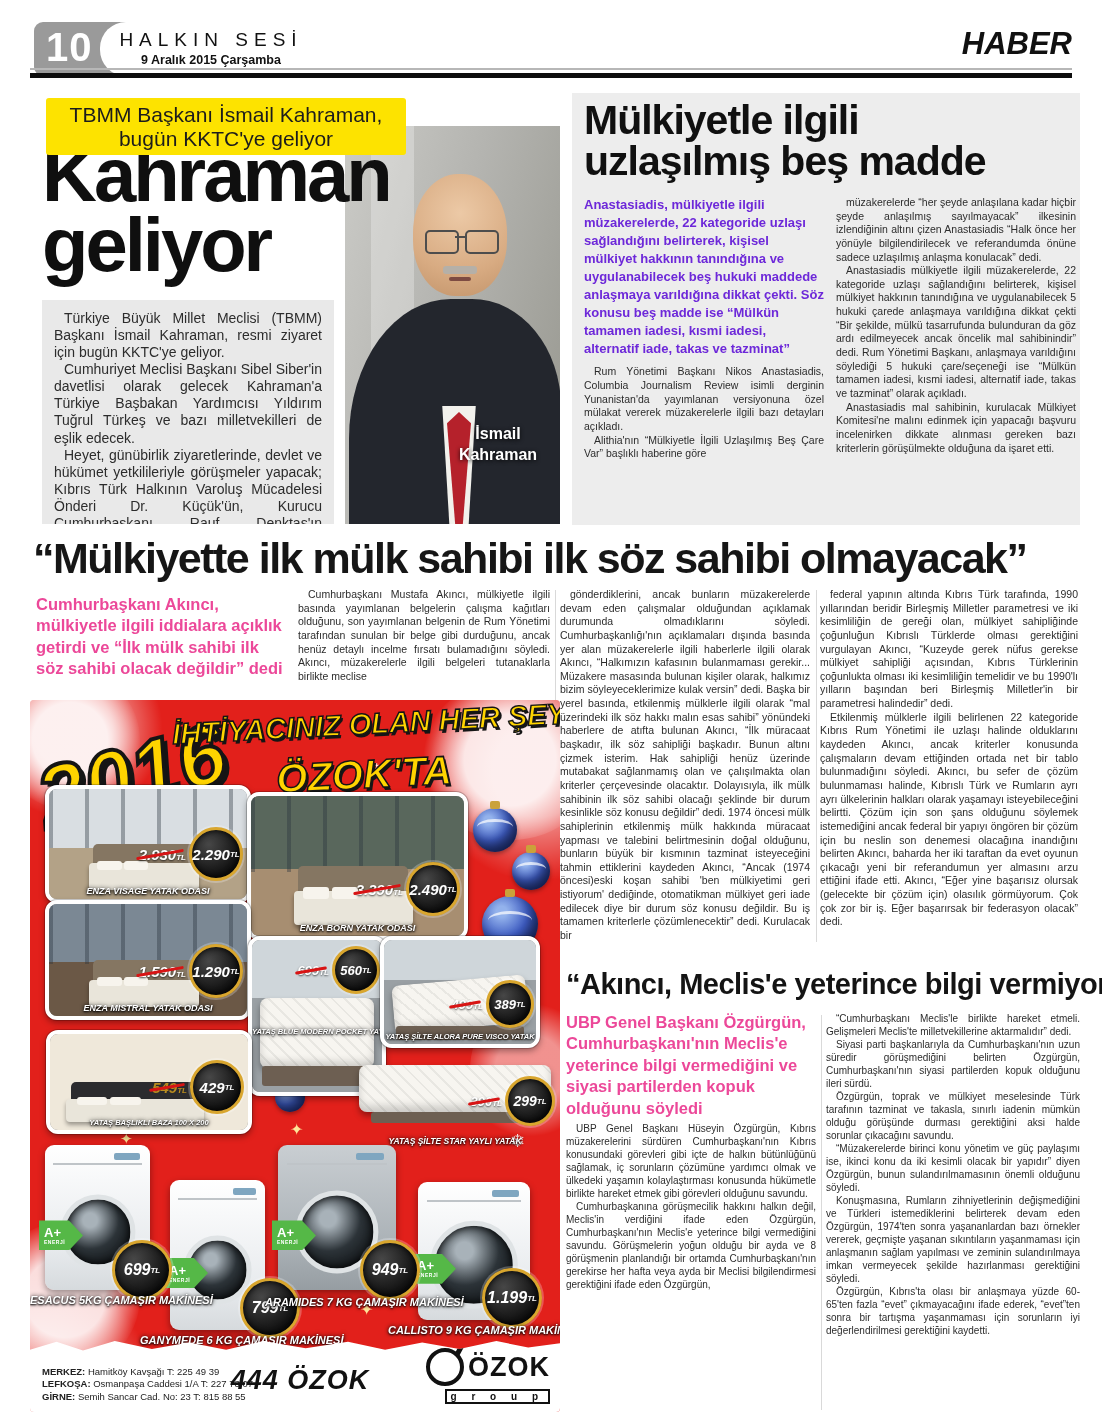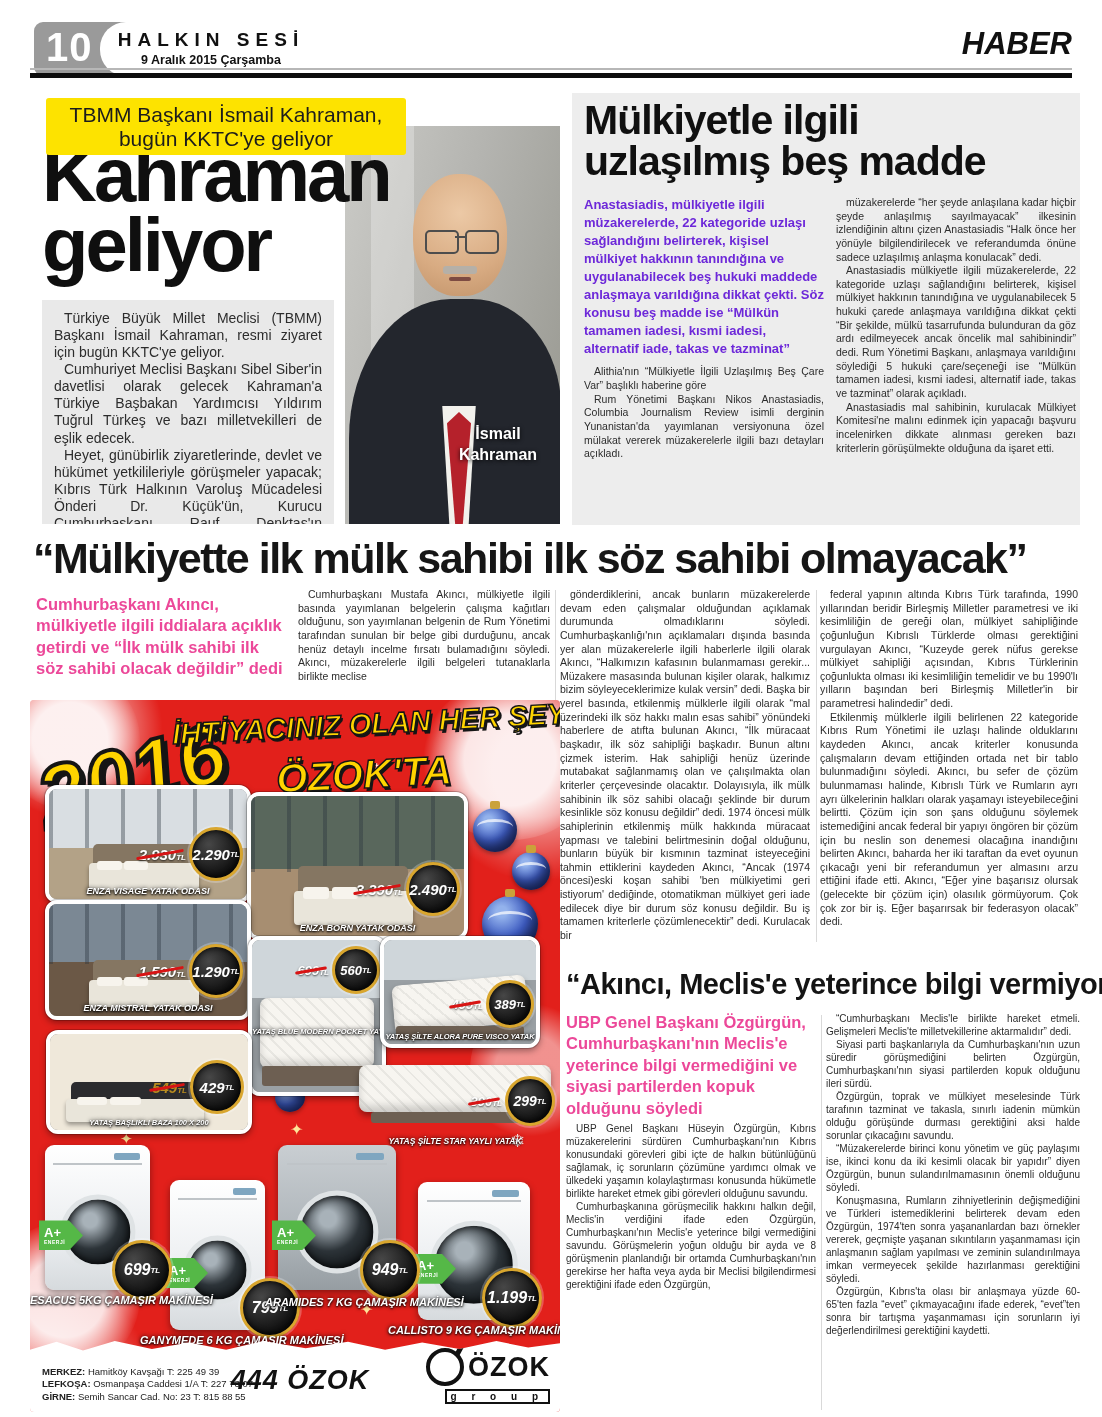--- a/index.html
+++ b/index.html
@@ -5,21 +5,21 @@
   html,body{margin:0;padding:0;background:#777;}
   .page{position:relative;width:1102px;height:1417px;background:#fff;margin:0 auto;
         font-family:"Liberation Sans",sans-serif;color:#222;overflow:hidden;}
 
   
   .hdr-capsule{position:absolute;left:34px;top:22px;width:288px;height:54px;background:#9a9a9a;
                border-radius:10px 30px 30px 10px;}
   .hdr-pagenum{position:absolute;left:12px;top:3px;color:#fff;font-size:40px;font-weight:900;letter-spacing:1px;}
   .hdr-inner{position:absolute;left:66px;top:0;width:222px;height:54px;background:#fff;
              border-radius:26px 18px 18px 26px;text-align:center;padding-top:7px;box-sizing:border-box;}
-  .hdr-masthead{font-size:19px;font-weight:700;letter-spacing:6px;color:#111;}
+  .hdr-masthead{font-size:19px;font-weight:400;letter-spacing:6px;color:#111;}
   .hdr-date{font-size:12.5px;font-weight:bold;color:#111;margin-top:2px;}
   .hdr-haber{position:absolute;right:30px;top:26px;font-size:31px;font-weight:900;font-style:italic;color:#101010;}
   .hdr-rule-thin{position:absolute;left:30px;right:30px;top:68px;height:2px;background:#b7b7b7;}
   .hdr-rule{position:absolute;left:30px;right:30px;top:73px;height:5px;background:#0d0d0d;}
 
   
   .kicker{position:absolute;left:46px;top:98px;width:352px;background:#fde300;padding:5px 4px;
           text-align:center;font-size:21px;line-height:1.12;color:#1c1c1c;border-radius:3px;z-index:4;}
   .hl-kahraman{position:absolute;left:42px;top:140px;z-index:3;font-size:76px;line-height:.92;
                font-weight:900;letter-spacing:-3px;color:#0f0f0f;}
@@ -224,22 +224,22 @@
 
   <section>
     <div class="panel-mulkiyet"></div>
     <h1 class="hl-mulkiyet" style="margin:0">
       <span style="display:block">Mülkiyetle ilgili</span>
       <span style="display:block">uzlaşılmış beş madde</span>
     </h1>
     <div class="col m-col1">
       <p class="lede-sm">Anastasiadis, mülkiyetle ilgili müzakerelerde, 22 kategoride uzlaşı sağlandığını belirterek, kişisel mülkiyet hakkının tanındığına ve uygulanabilecek beş hukuki maddede anlaşmaya varıldığına dikkat çekti. Söz konusu beş madde ise “Mülkün tamamen iadesi, kısmi iadesi, alternatif iade, takas ve tazminat”</p>
       <div class="bodytext">
+        <p>Rum Yönetimi Başkanı Nikos Anastasiadis, Columbia Journalism Review isimli derginin Yunanistan'da yayımlanan versiyonuna özel mülakat vererek müzakerelerle ilgili bazı detayları açıkladı.</p>
         <p>Alithia'nın “Mülkiyetle İlgili Uzlaşılmış Beş Çare Var” başlıklı haberine göre</p>
-        <p>Rum Yönetimi Başkanı Nikos Anastasiadis, Columbia Journalism Review isimli derginin Yunanistan'da yayımlanan versiyonuna özel mülakat vererek müzakerelerle ilgili bazı detayları açıkladı.</p>
       </div>
     </div>
     <div class="col m-col2 bodytext">
       <p>müzakerelerde “her şeyde anlaşılana kadar hiçbir şeyde anlaşılmış sayılmayacak” ilkesinin izlendiğinin altını çizen Anastasiadis “Halk önce her yönüyle bilgilendirilecek ve referandumda önüne sadece uzlaşılmış anlaşma konulacak” dedi.</p>
       <p>Anastasiadis mülkiyetle ilgili müzakerelerde, 22 kategoride uzlaşı sağlandığını belirterek, kişisel mülkiyet hakkının tanındığına ve uygulanabilecek 5 hukuki çarede anlaşmaya varıldığına dikkat çekti “Bir şekilde, mülkü tasarrufunda bulunduran da göz ardı edilmeyecek ancak öncelik mal sahibinindir” dedi. Rum Yönetimi Başkanı, anlaşmaya varıldığını söylediği 5 hukuki çare/seçeneği ise “Mülkün tamamen iadesi, kısmi iadesi, alternatif iade, takas ve tazminat” olarak açıkladı.</p>
       <p>Anastasiadis mal sahibinin, kurulacak Mülkiyet Komitesi'ne malını edinmek için yapacağı başvuru incelenirken dikkate alınması gereken bazı kriterlerin görüşülmekte olduğuna da işaret etti.</p>
     </div>
   </section>
 
   <section>

